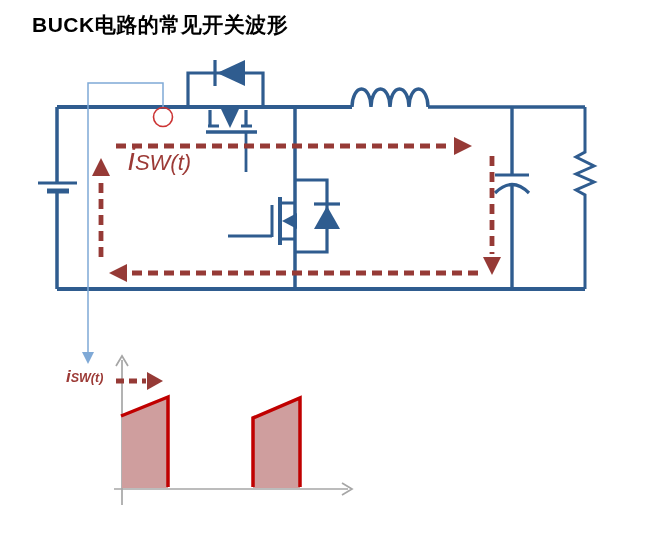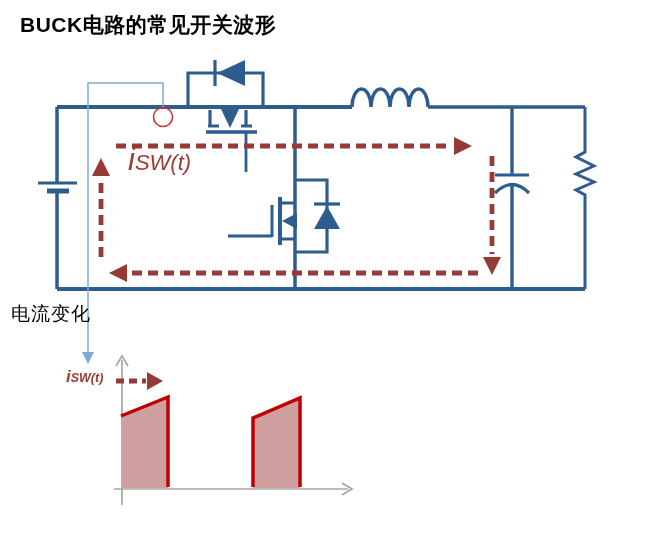--- a/index.html
+++ b/index.html
@@ -3,21 +3,21 @@
 <meta charset="utf-8">
 <style>
   html,body{margin:0;padding:0;background:#fff;}
   #stage{
     position:relative;width:659px;height:534px;background:#fff;overflow:hidden;
     font-family:"Liberation Sans", sans-serif;
   }
   #stage svg{position:absolute;left:0;top:0;}
   .overlay{position:absolute;white-space:nowrap;}
   .title{
-    left:20px;top:11px;font-size:21px;font-weight:700;color:#000;letter-spacing:.5px;
+    left:32px;top:11px;font-size:21px;font-weight:700;color:#000;letter-spacing:.5px;
   }
   .section-label{
     left:11px;top:301px;font-size:19px;font-weight:400;color:#000;letter-spacing:1px;
   }
   .isw-circuit{
     left:128px;top:144px;color:#9C3A36;font-style:italic;
   }
   .isw-circuit .big-i{font-size:31px;line-height:1;}
   .isw-circuit .rest{font-size:22px;line-height:1;}
   .isw-wave{
@@ -107,17 +107,16 @@
 
       <path d="M116,381 H146" stroke="#963A36" stroke-width="5" stroke-dasharray="8,5" fill="none"></path>
       <polygon points="163,381 147,372 147,390" fill="#963A36"></polygon>
     </g>
   </svg>
 
   <div class="overlay title">BUCK电路的常见开关波形</div>
 
   <div class="overlay isw-circuit"><span class="big-i">i</span><span class="rest">SW(t)</span></div>
 
-  <div class="overlay section-label">电流变化</div>
 
   <div class="overlay isw-wave"><span class="big-i">i</span><span class="rest">SW(t)</span></div>
 
 </div>
 
 </body></html>

